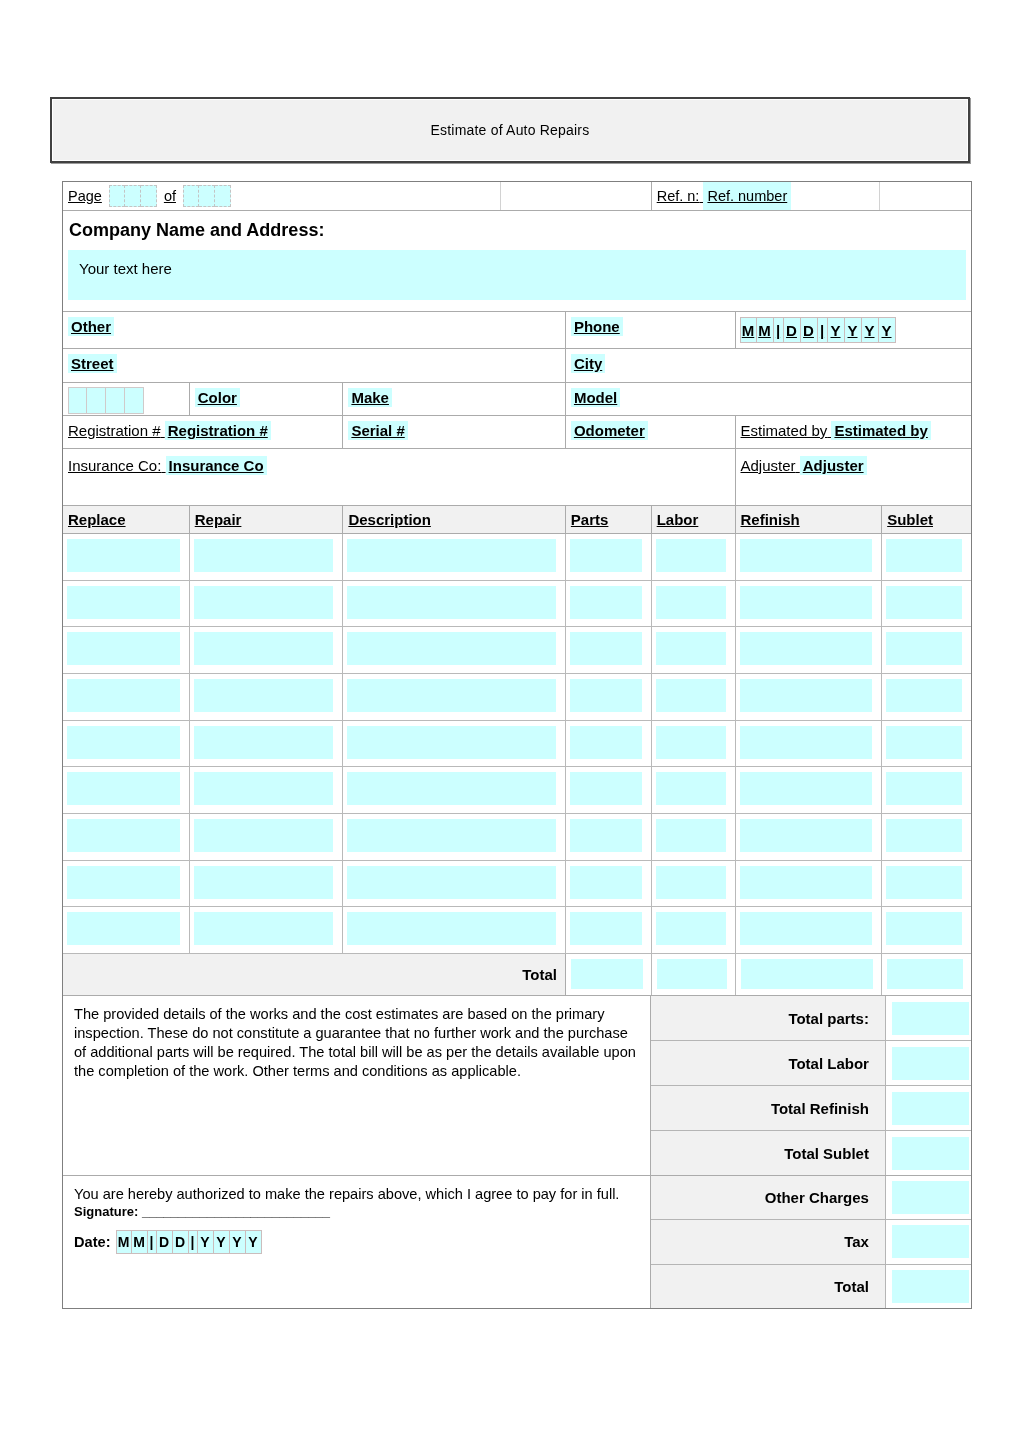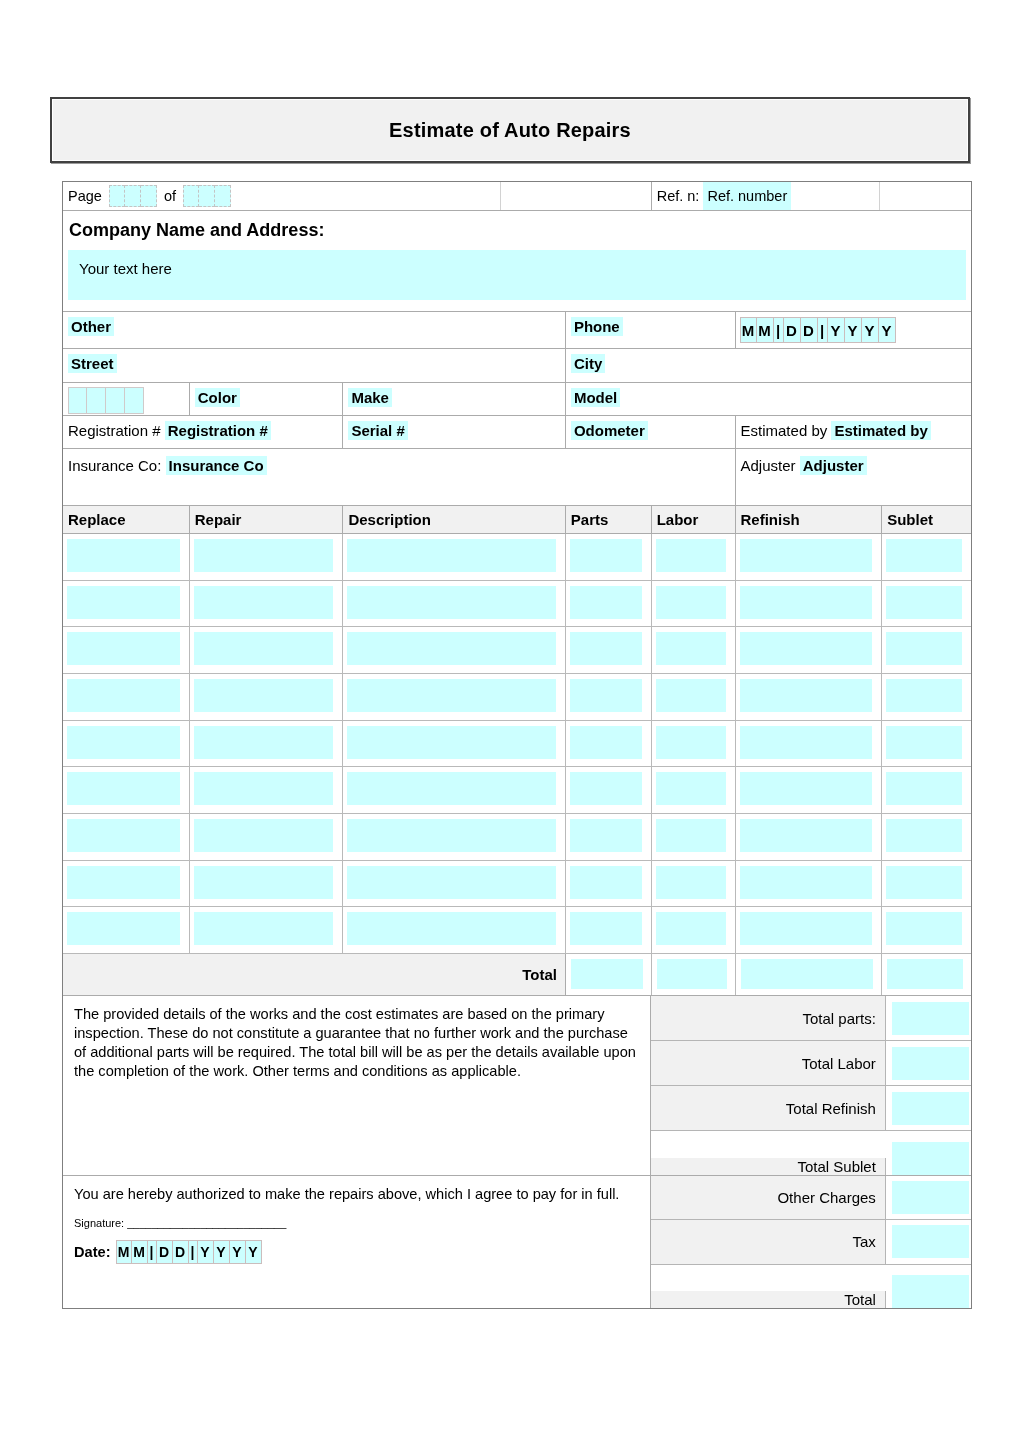--- a/index.html
+++ b/index.html
@@ -9,29 +9,29 @@
     font-family:"Liberation Sans", sans-serif; color:#000; font-size:15px;
   }
 
   
   .title-box {
     position:absolute; left:50px; top:97px; width:920px; height:66px;
     background:#f1f1f1; border:2px solid #414141;
     box-shadow: inset 0 0 0 1px #ffffff, 1px 1px 0 #9a9a9a;
     display:flex; align-items:center; justify-content:center;
   }
-  .title-box h1 { font-size:20px; font-weight:bold; letter-spacing:.2px; }
+  .title-box h1 { font-size:14px; font-weight:normal; letter-spacing:.2px; }
 
   
   .form {
     position:absolute; left:62px; top:181px; width:910px;
     border:1px solid #7f7f7f; background:#fff;
   }
   .row { display:flex; border-bottom:1px solid #ababab; }
-  .cell { border-right:1px solid #ababab; padding:6px 5px; overflow:hidden; }
+  .cell { border-right:1px solid #ababab; padding:6px 5px; overflow:hidden;text-decoration:underline; }
   .cell.last { border-right:none; }
   .hl { background:#ccffff; font-weight:bold; padding:1px 3px; white-space:nowrap; }
   .plain { font-weight:normal; }
 
   
   .w127{width:127px}.w154{width:154px}.w223{width:223px}.w86{width:86px}
   .w84{width:84px}.w147{width:147px}.w89{width:89px}
   .w504{width:504px}.w406{width:406px}.w281{width:281px}.w170{width:170px}
   .w236{width:236px}.w674{width:674px}
   .w439{width:439px}.w151{width:151px}.w229{width:229px}.w91{width:91px}
@@ -84,32 +84,32 @@
   }
   .r-total .tcell .inp { height:30px; margin:5px 8px 0 5px; }
 
   
   .split { display:flex; border-bottom:1px solid #ababab; }
   .split.last-split { border-bottom:none; }
   .left-pane { width:590px; border-right:1px solid #ababab; padding:9px 11px; }
   .left-pane p { font-size:14.6px; line-height:19px; }
   .right-pane { width:320px; display:flex; flex-direction:column; }
   .side-row { flex:1; display:flex; border-bottom:1px solid #b5b5b5; }
-  .side-row.last { border-bottom:none;align-items:flex-end; }
+  .side-row.last { border-bottom:none; }
   .side-label {
     width:245px; background:#f1f1f1; border-right:1px solid #b5b5b5;
     display:flex; align-items:center; justify-content:flex-end;
-    font-weight:normal; padding-right:9px;
+    font-weight:bold; padding-right:16px;
   }
   .side-input { width:89px; display:flex; align-items:center; }
   .side-input .inp { width:77px; height:33px; margin:0 0 0 6px; }
   .sec-terms { height:180px; }
   .sec-auth { height:132px; }
 
-  .sig-line { margin-top:13px; font-weight:normal; font-size:11px; }
+  .sig-line { font-weight:bold; font-size:13px; }
   .date-line { margin-top:11px; display:flex; align-items:center; font-weight:bold; font-size:14.6px; }
   .date-line .lbl { margin-right:5px; }
 </style>
 </head>
 <body>
 
 <div class="title-box">
   <h1>Estimate of Auto Repairs</h1>
 </div>
 

